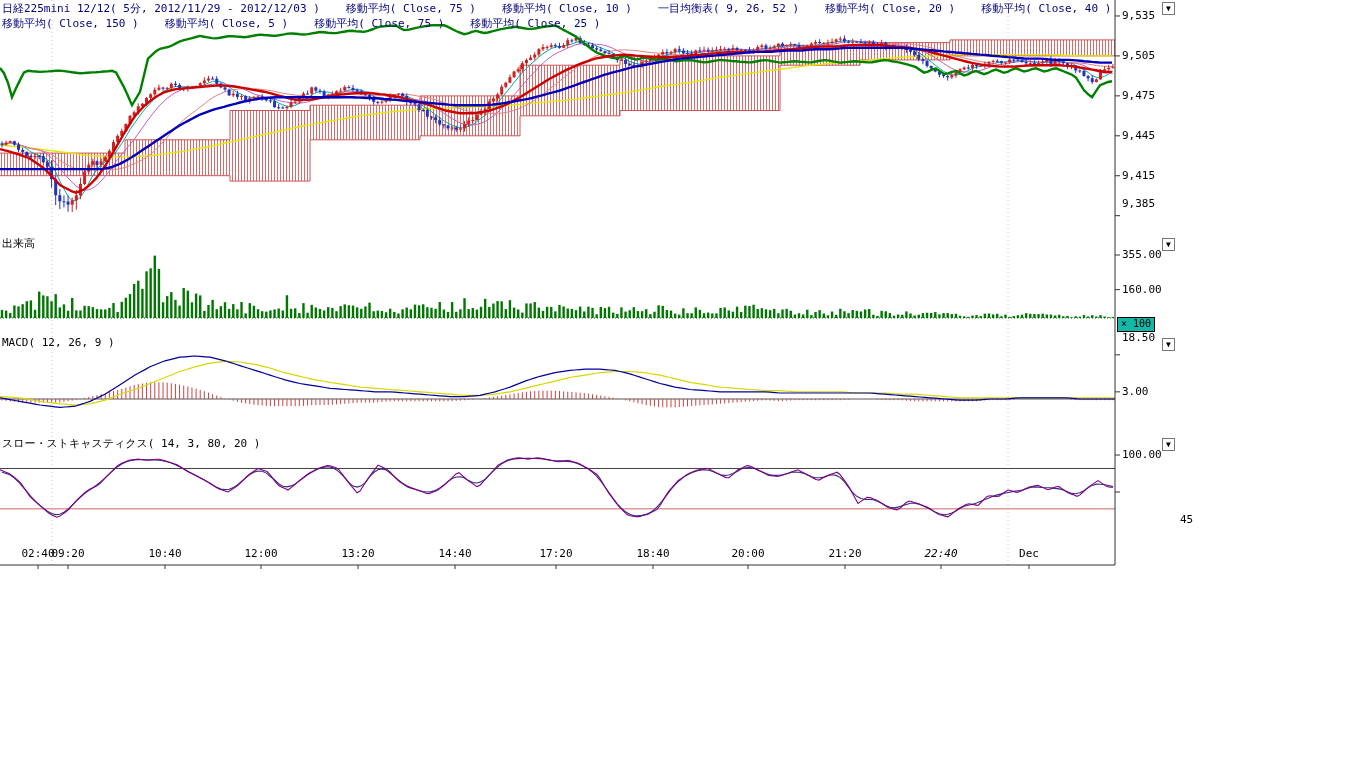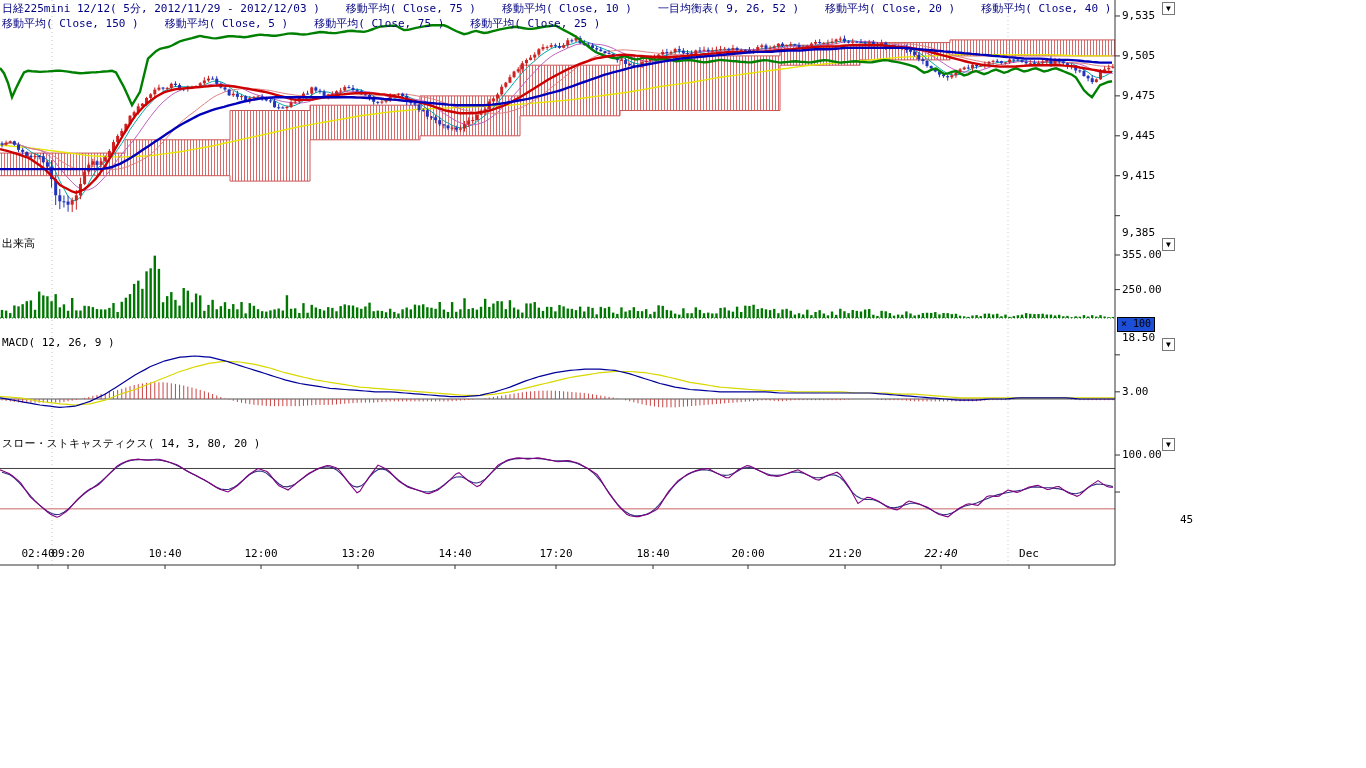--- a/index.html
+++ b/index.html
@@ -8,21 +8,21 @@
   #chart-svg{position:absolute;left:0;top:0}
   .hrow{position:absolute;left:2px;white-space:nowrap;color:#000080;z-index:5}
   #hdr1{top:1px}
   #hdr2{top:16px}
   .hrow span{margin-right:26px}
   .pane-title{position:absolute;left:2px;z-index:5;color:#000;white-space:nowrap}
   .axlabel{position:absolute;z-index:5;white-space:nowrap;color:#000}
   .tlabel{position:absolute;z-index:5;transform:translateX(-50%);top:547px;color:#000;white-space:nowrap}
   .arrowbtn{position:absolute;left:1162px;width:13px;height:13px;border:1px solid #777;background:#fff;
             color:#000;font-size:8px;line-height:12px;text-align:center;z-index:6;box-sizing:border-box;cursor:pointer}
-  #multiplier-badge{position:absolute;left:1117px;top:317px;border:1px solid #000;background:#1d4ed8;
+  #multiplier-badge{position:absolute;left:1117px;top:317px;border:1px solid #000;background:#14b8a6;
             padding:0 3px;height:13px;line-height:12px;font-size:10px;z-index:6;white-space:nowrap}
 </style>
 </head>
 <body>
 
 <div id="app">
   <svg id="chart-svg" width="1200" height="580">
       <defs>
         <pattern id="hatch" width="3" height="4" patternUnits="userSpaceOnUse">
           <line x1="1.5" y1="0" x2="1.5" y2="4" stroke="#d96a6a" stroke-width="1"></line>
@@ -1163,23 +1163,23 @@
   <div class="pane-title" style="top:436px">スロー・ストキャスティクス( 14, 3, 80, 20 )</div>
 
   <div id="multiplier-badge">× 100</div>
 
   <div id="axis-labels">
       <div class="axlabel" style="left: 1122px; top: 8.9768px;">9,535</div>
       <div class="axlabel" style="left: 1122px; top: 48.9188px;">9,505</div>
       <div class="axlabel" style="left: 1122px; top: 88.8608px;">9,475</div>
       <div class="axlabel" style="left: 1122px; top: 128.803px;">9,445</div>
       <div class="axlabel" style="left: 1122px; top: 168.745px;">9,415</div>
-      <div class="axlabel" style="left: 1122px; top: 226px;">9,385</div>
+      <div class="axlabel" style="left: 1122px; top: 197px;">9,385</div>
       <div class="axlabel" style="left: 1122px; top: 247.988px;">355.00</div>
-      <div class="axlabel" style="left: 1122px; top: 282.6px;">250.00</div>
+      <div class="axlabel" style="left: 1122px; top: 282.6px;">160.00</div>
       <div class="axlabel" style="left: 1122px; top: 331px;">18.50</div>
       <div class="axlabel" style="left: 1122px; top: 384.839px;">3.00</div>
       <div class="axlabel" style="left: 1122px; top: 448.03px;">100.00</div>
       <div class="axlabel" style="left: 1180px; top: 485.028px; margin-top: 28px;">45</div>
     </div>
   <div id="time-labels">
       <div class="tlabel" style="left: 38px;">02:40</div>
       <div class="tlabel" style="left: 68px;">09:20</div>
       <div class="tlabel" style="left: 165px;">10:40</div>
       <div class="tlabel" style="left: 261px; text-align: center;">12:00</div>

